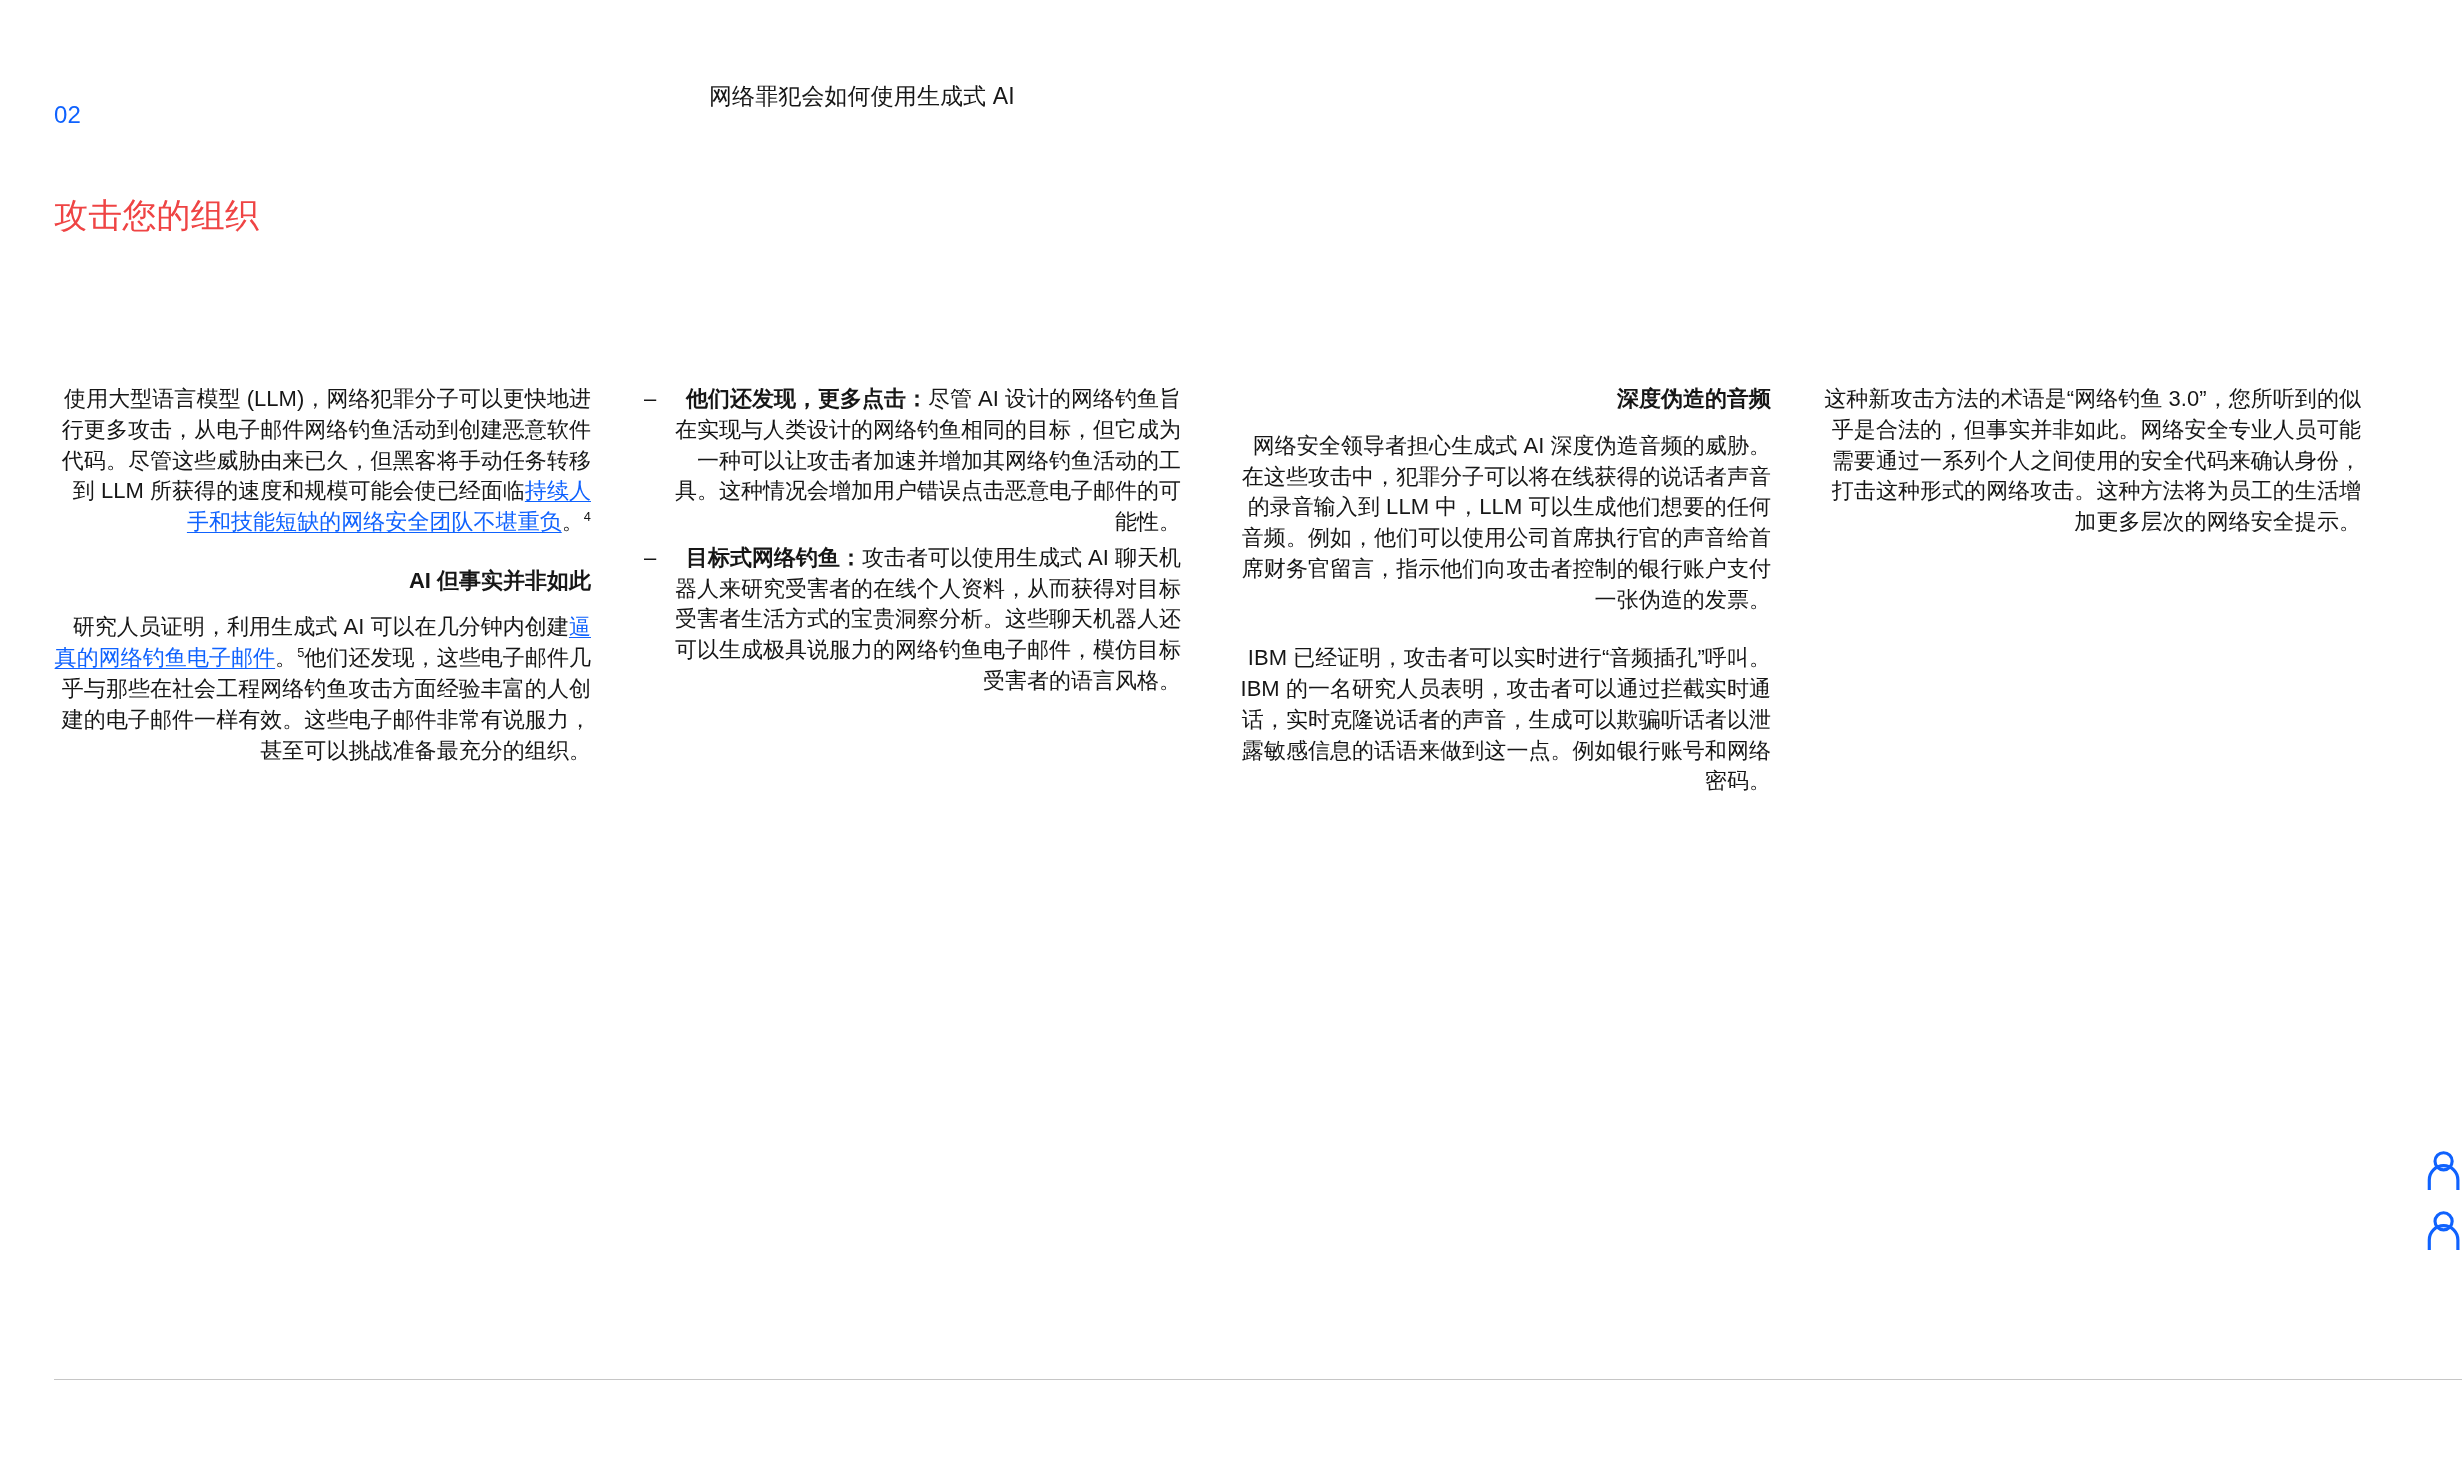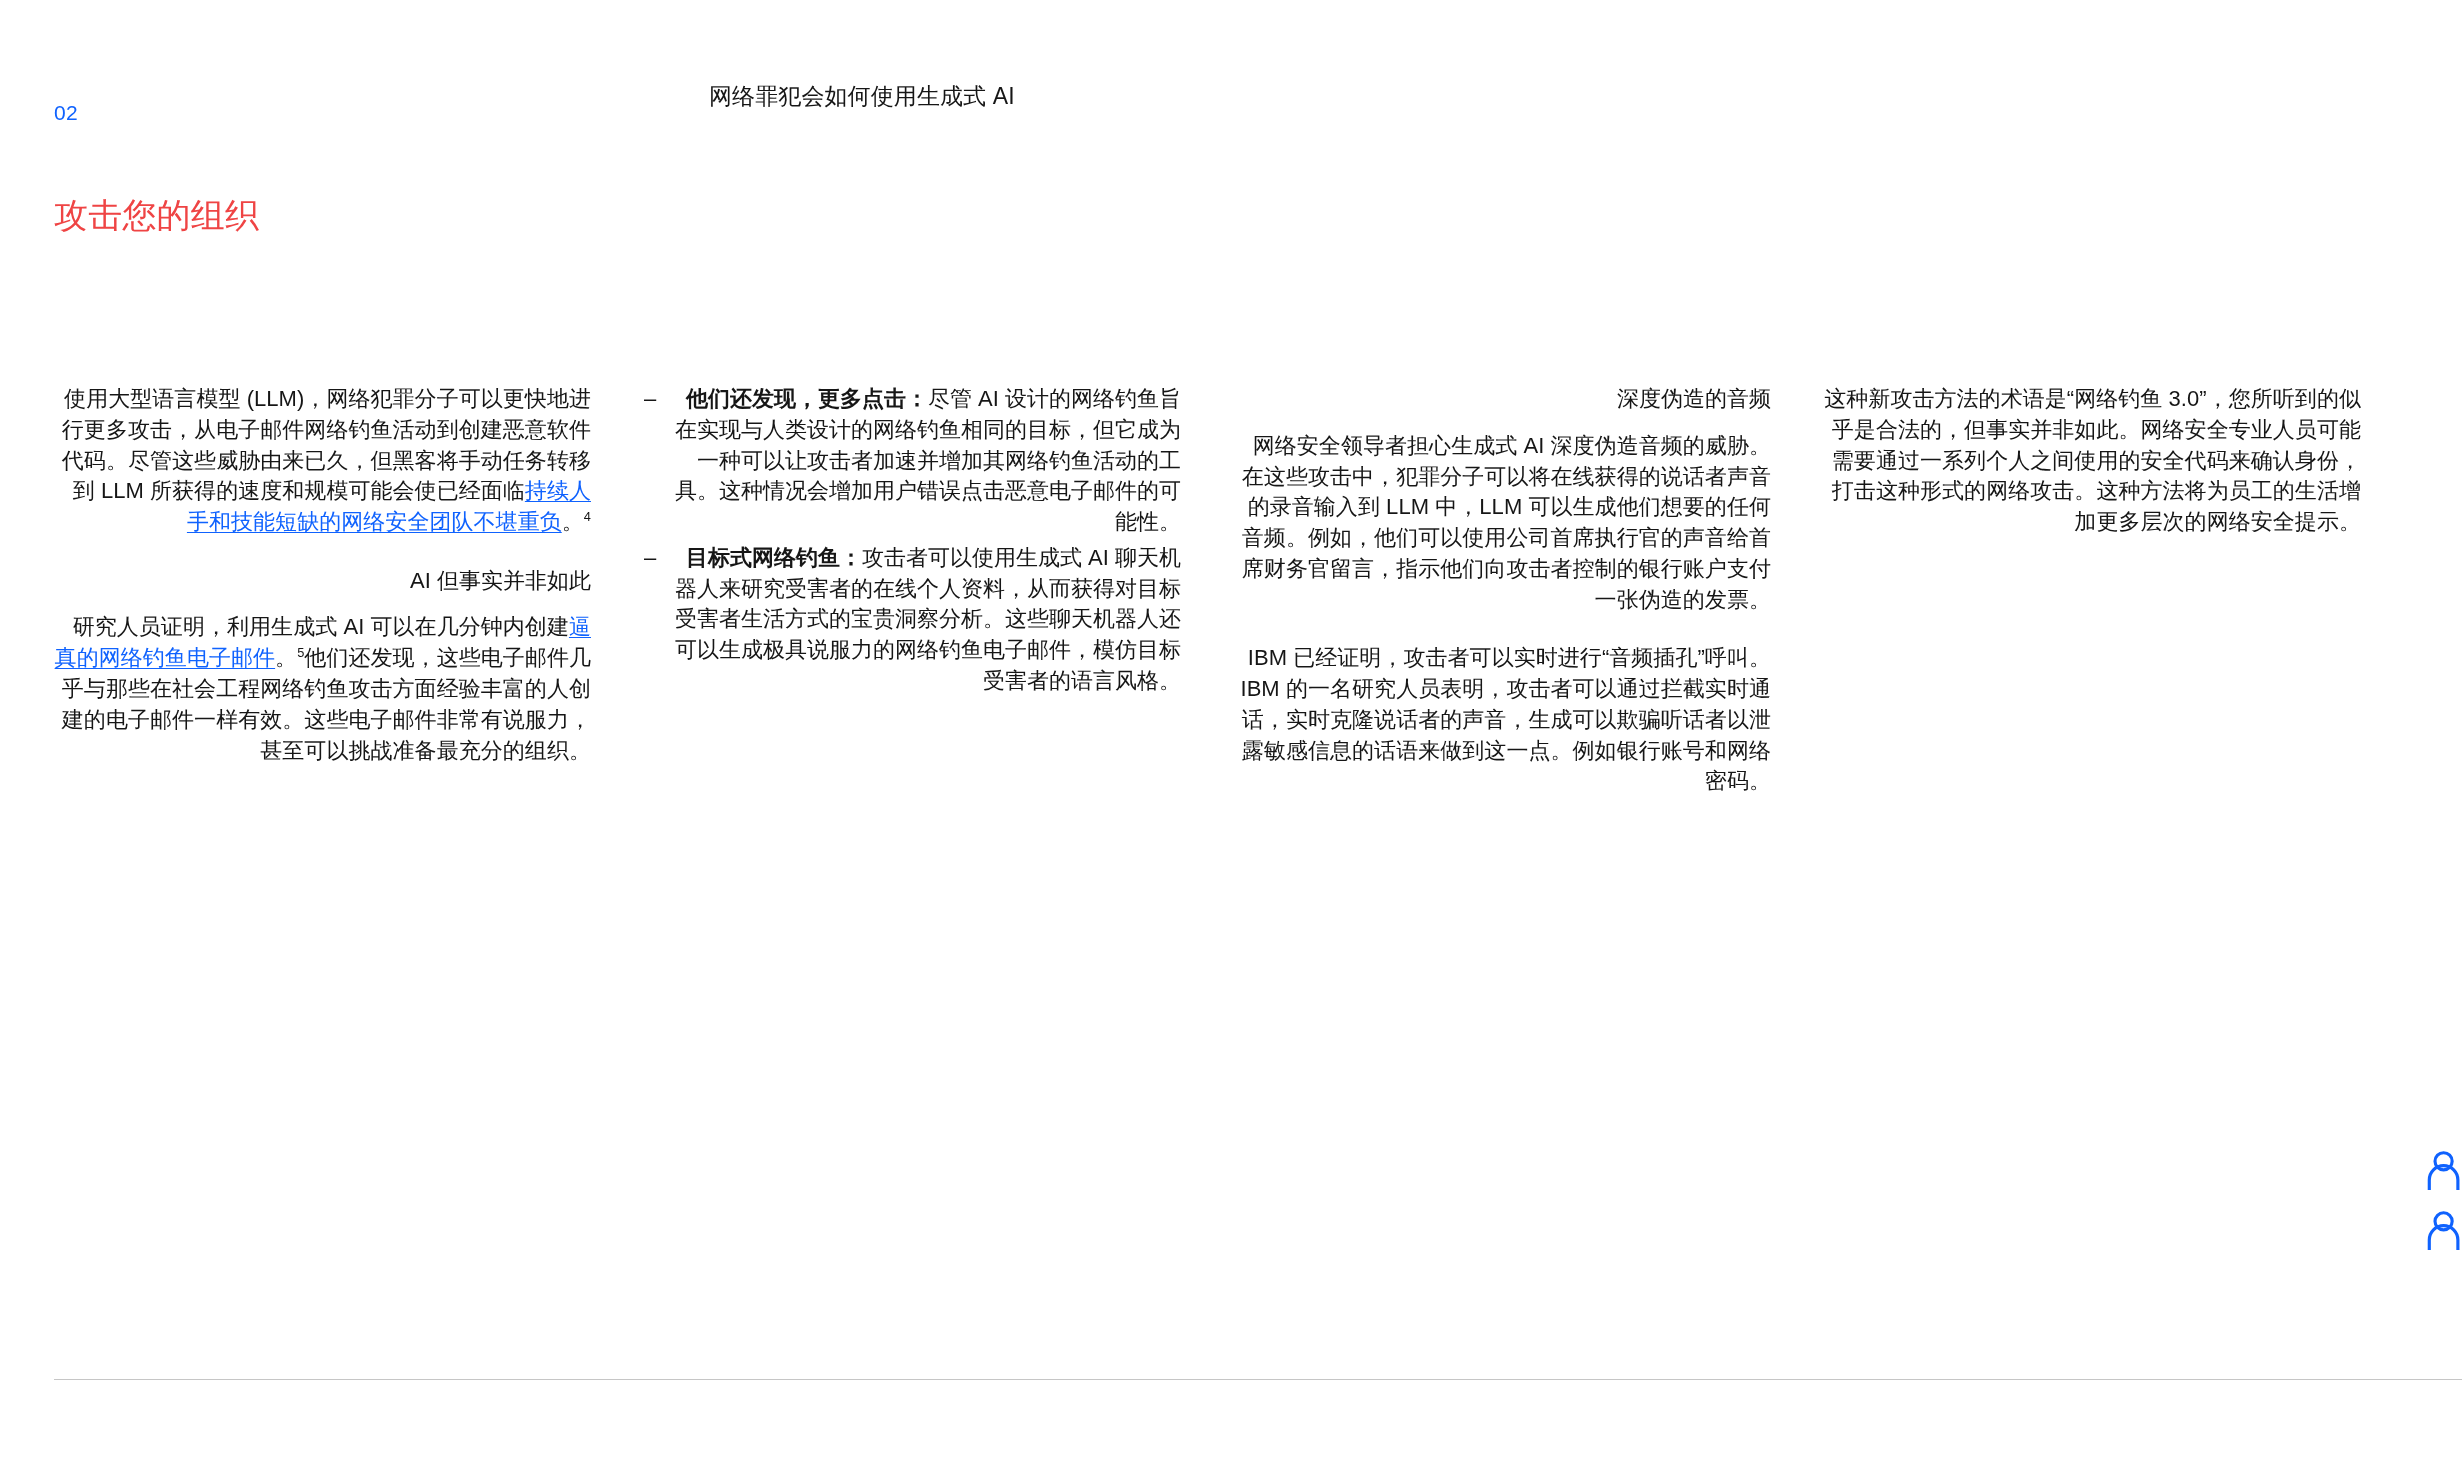--- a/index.html
+++ b/index.html
@@ -24,21 +24,21 @@
     position: absolute;
     top: 49px;
     left: 0;
     width: 100%;
     height: 29.5px;
   }
   .page-num-top {
     position: absolute;
     left: 54px;
     top: 52px;
-    font-size: 21px;
+    font-size: 24px;
     color: #0f62fe;
     letter-spacing: 0.2px;
   }
   .header-title {
     position: absolute;
     left: 709px;
     top: 32px;
     font-size: 23px;
     color: #161616;
     letter-spacing: 0.1px;
@@ -73,21 +73,21 @@
     margin: 0 0 0 0;
     letter-spacing: 0.05px;
     color: #161616;
   }
   .para + .para {
     margin-top: 27.6px;
   }
   .sub-head {
     font-size: 22px;
     line-height: 1.40;
-    font-weight: 400;
+    font-weight: 700;
     margin: 27.6px 0 0 0;
     color: #161616;
   }
   .sub-head.first {
     margin-top: 0;
   }
   .sub-head + .para {
     margin-top: 16px;
   }
   a.link {

